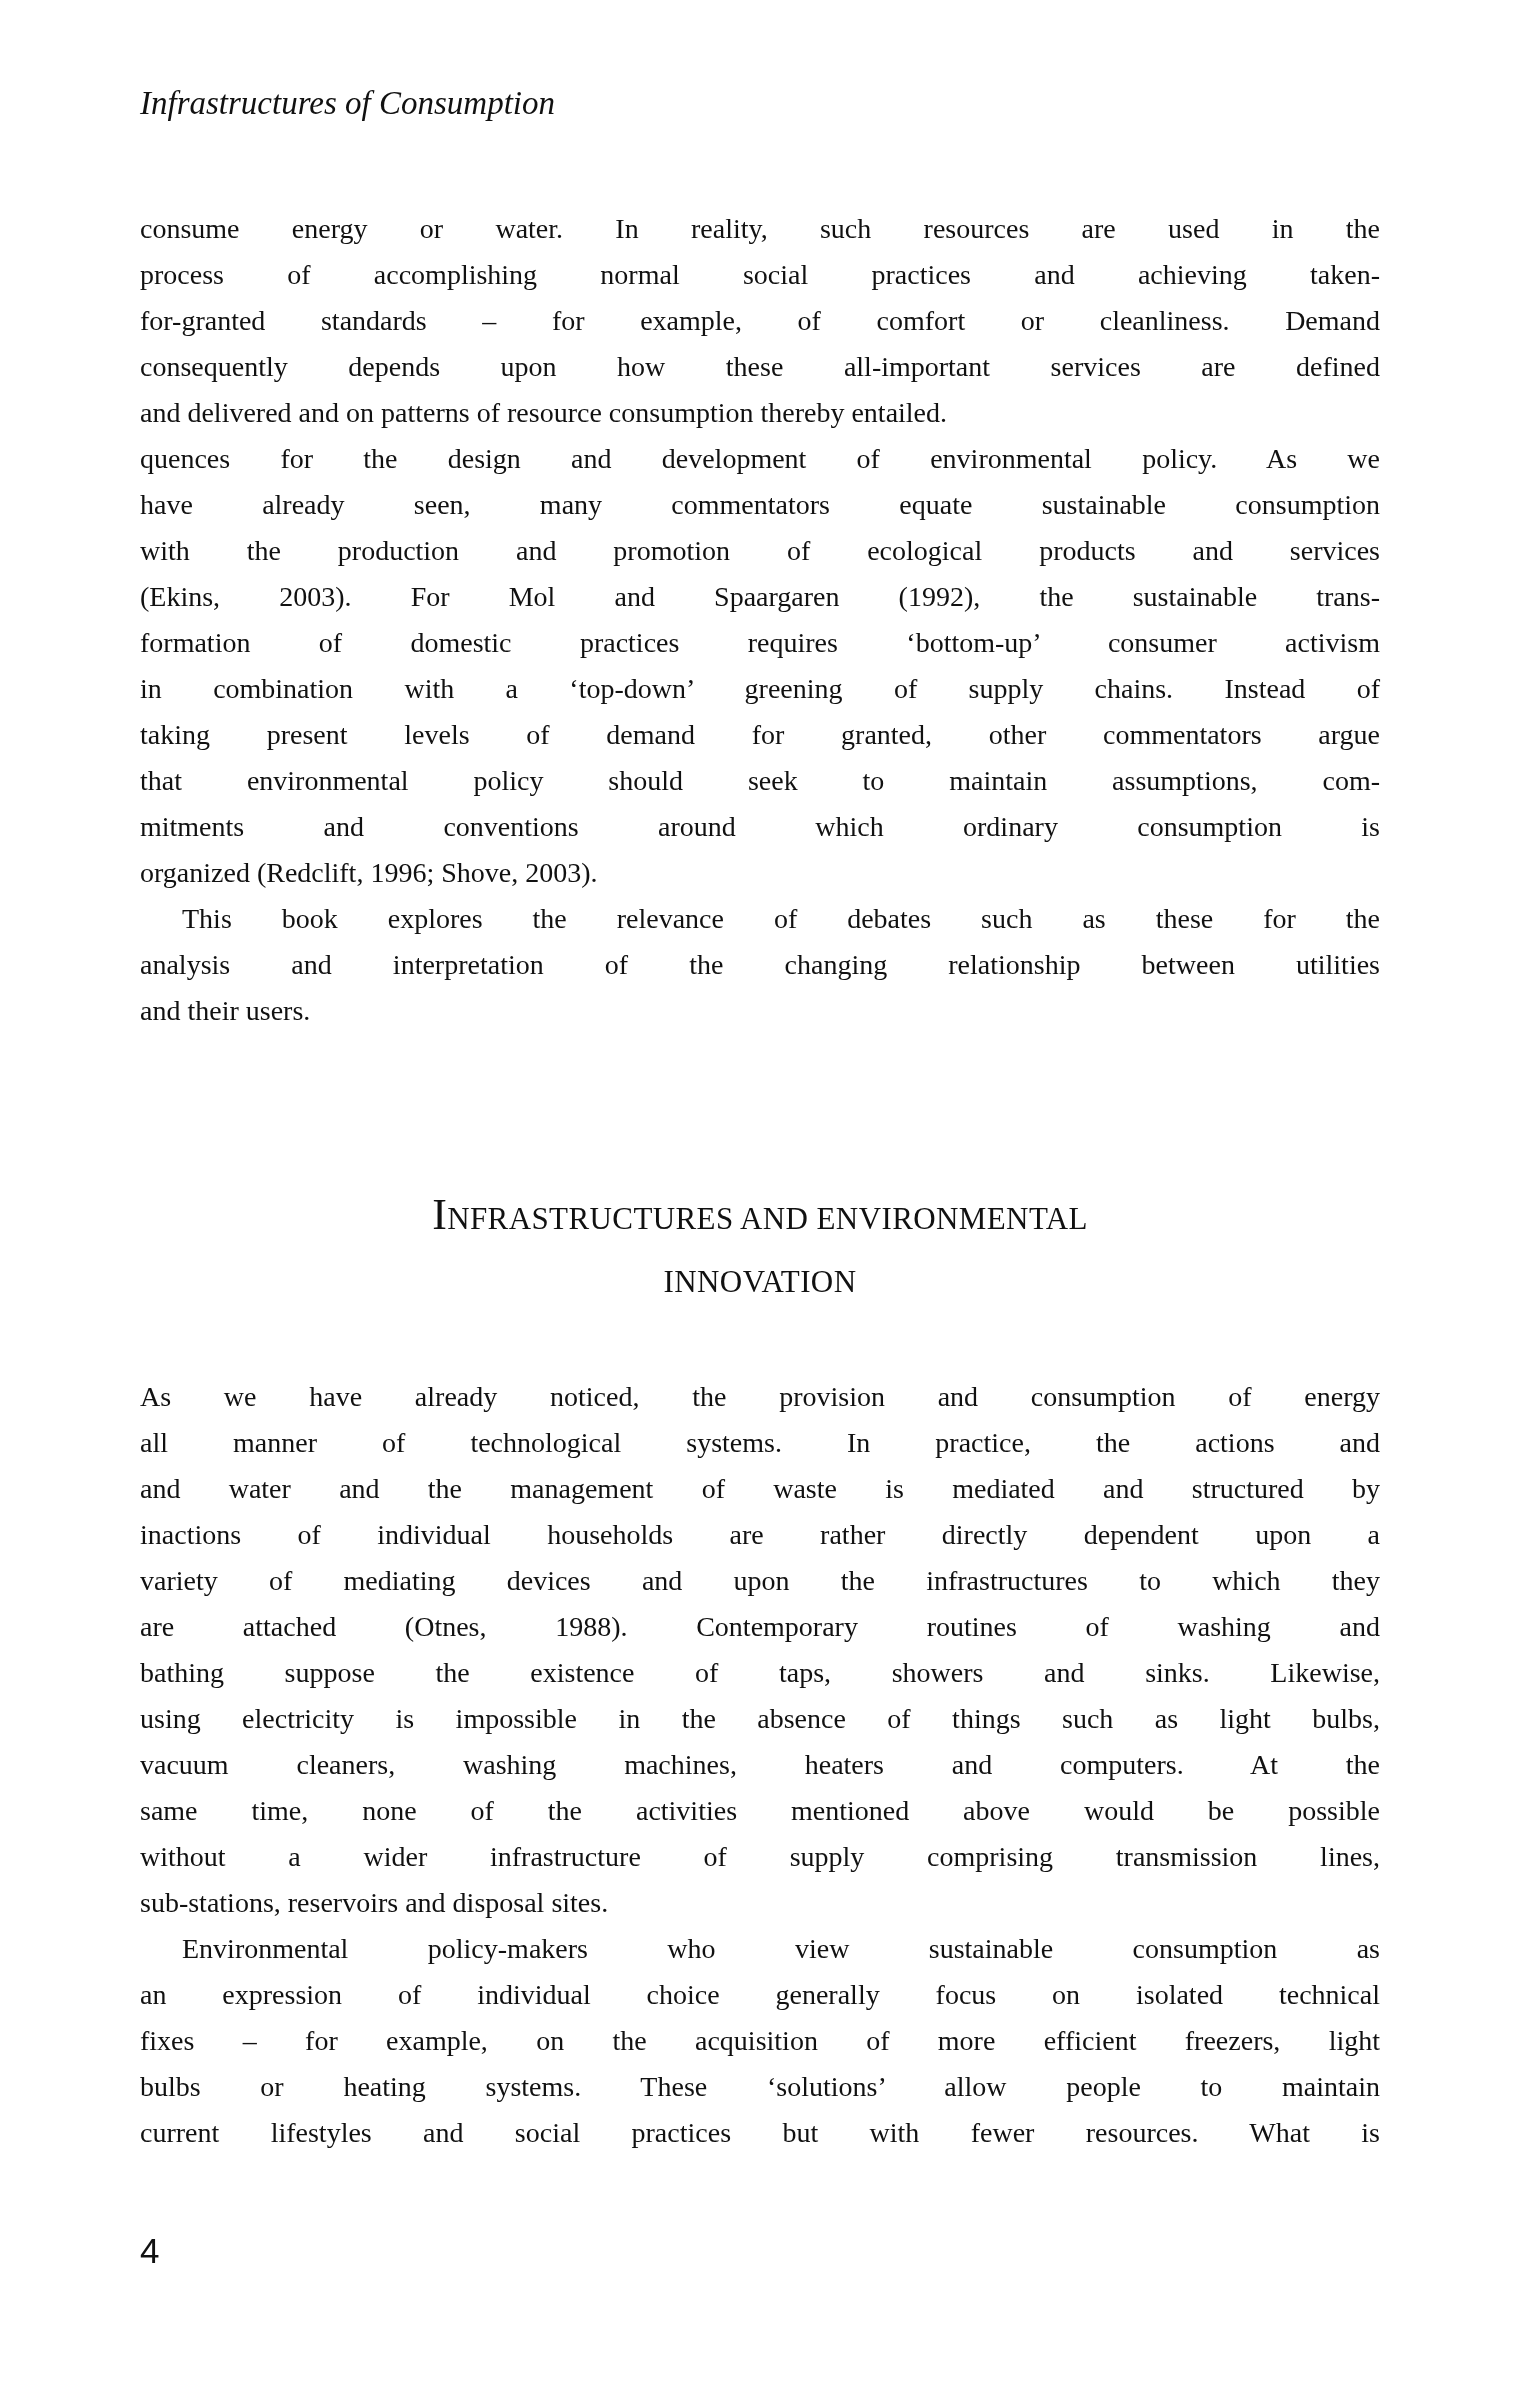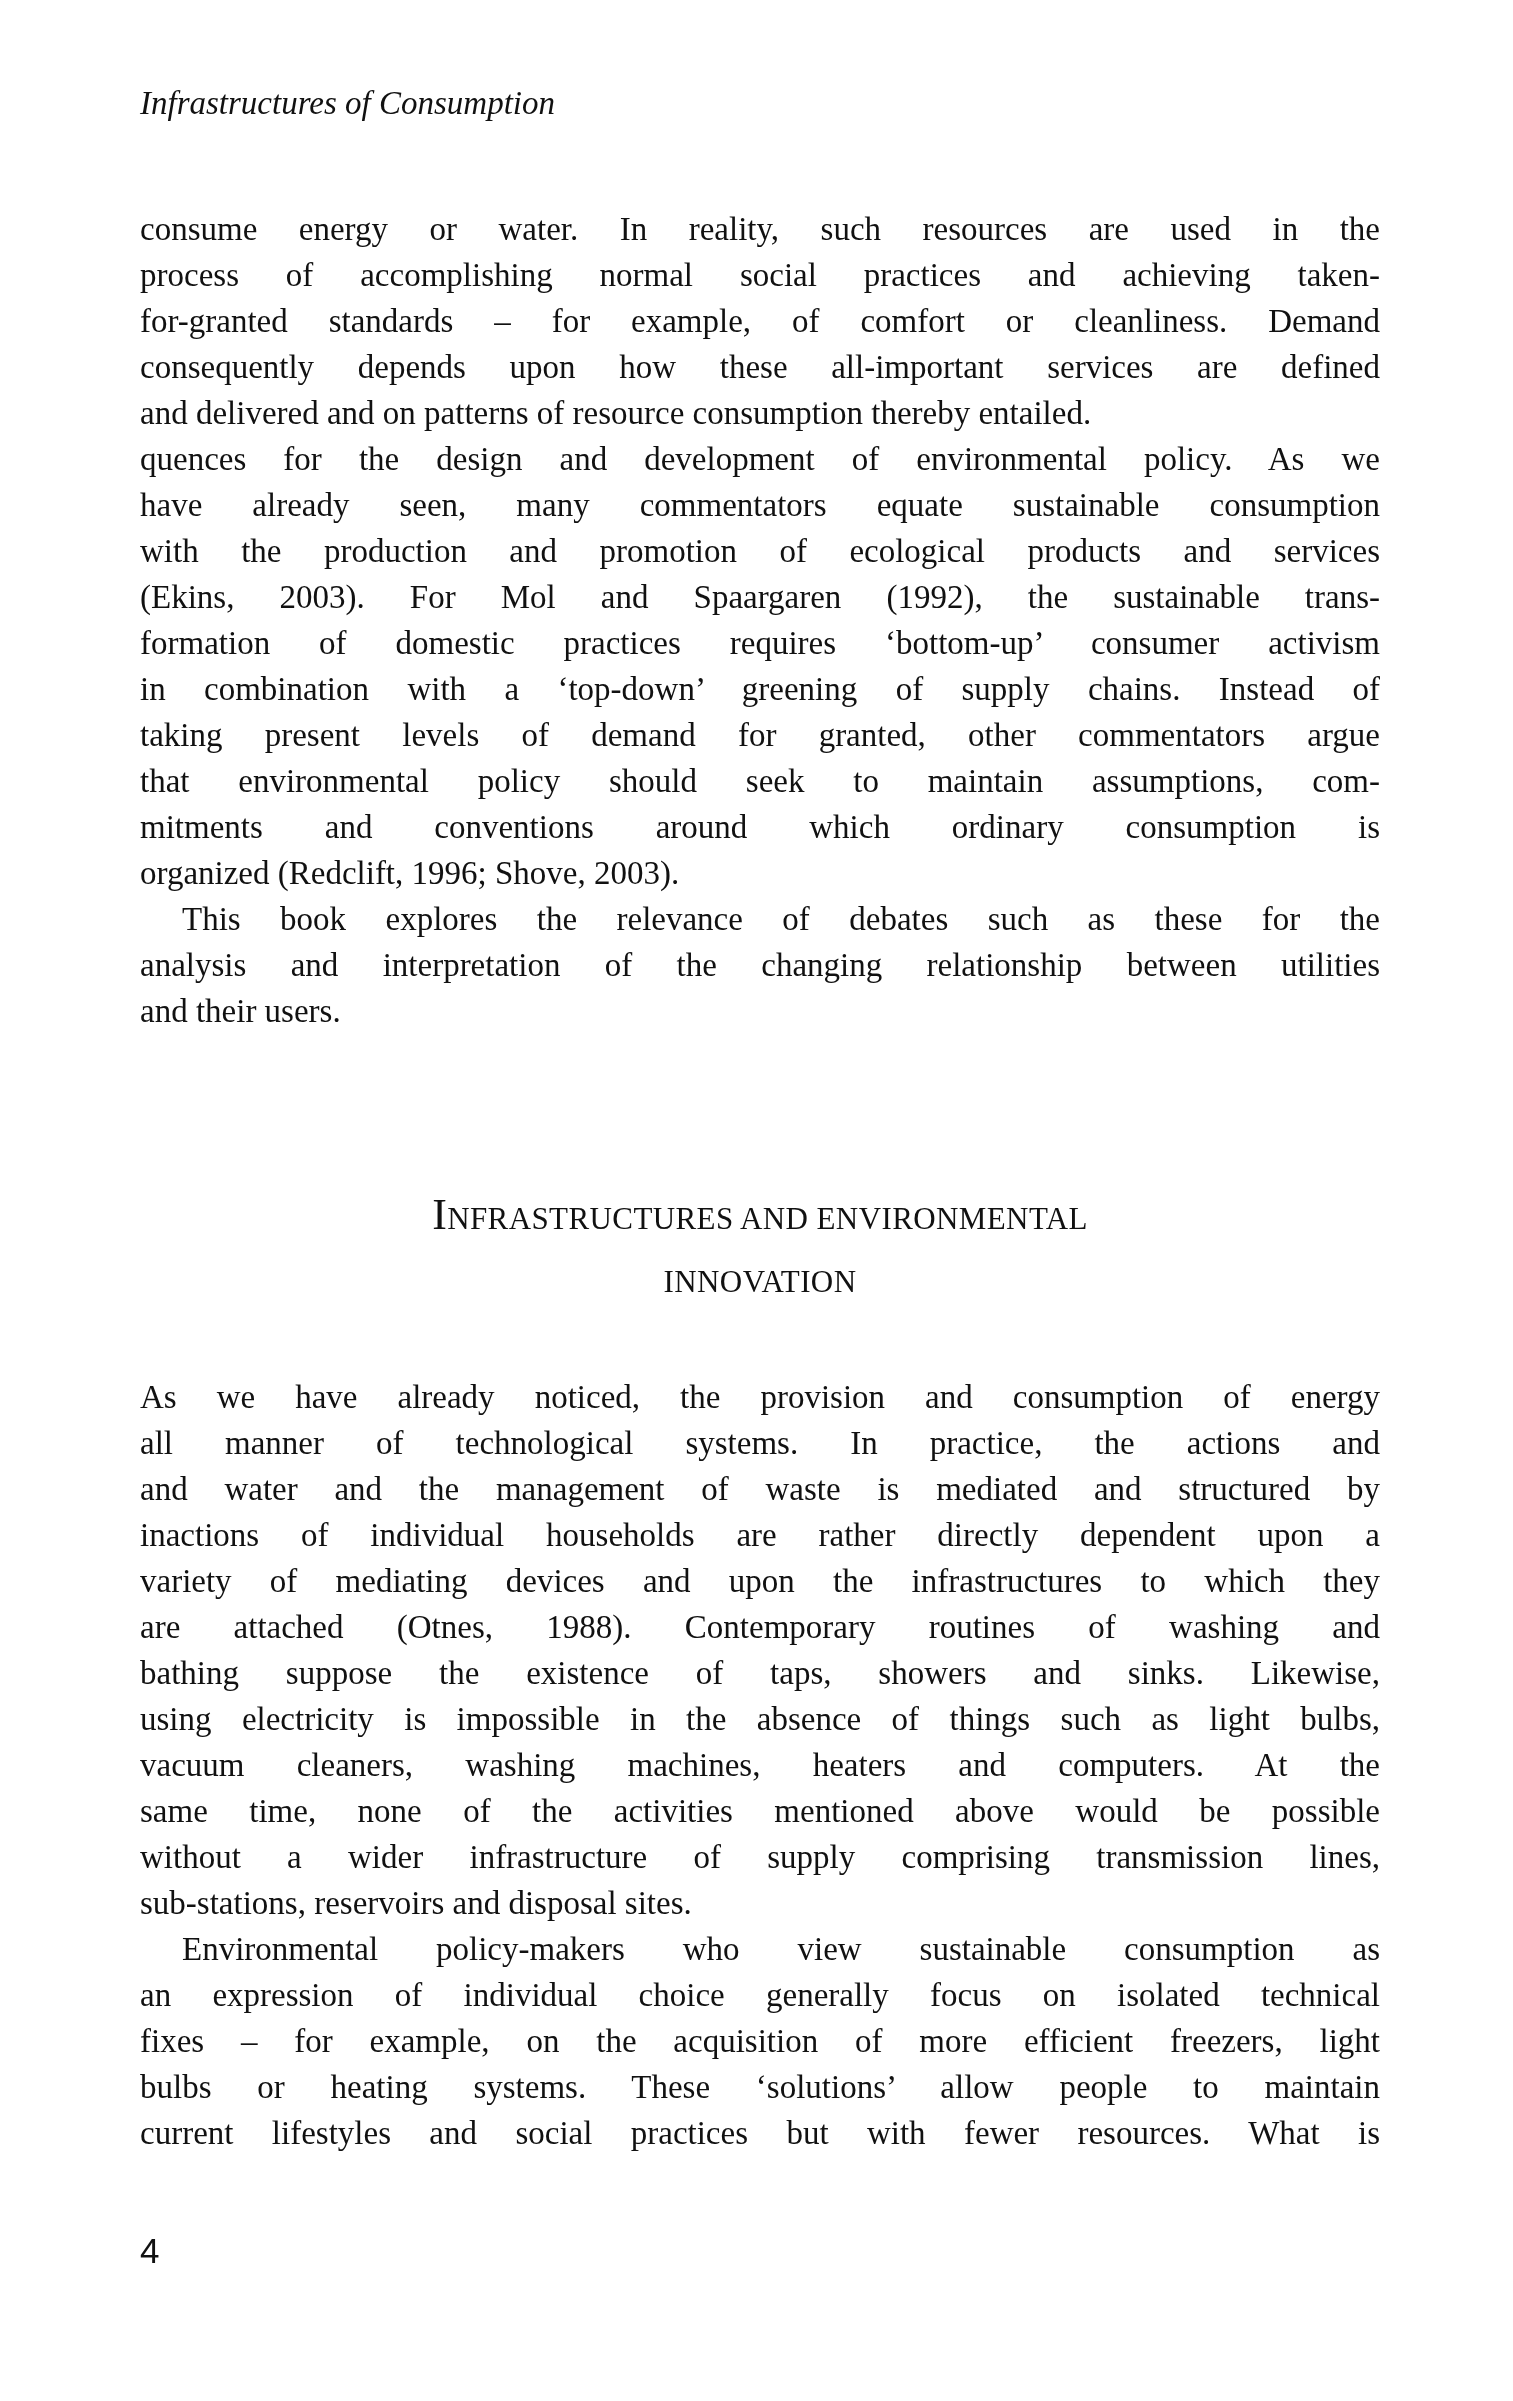--- a/index.html
+++ b/index.html
@@ -1,21 +1,21 @@
 <!DOCTYPE html>
 <html style="font-size:14px"><head>
 <meta charset="utf-8">
 <style>
   html, body { margin: 0; padding: 0; background: #ffffff; }
   body { width: 1514px; height: 2401px; position: relative; overflow: hidden;
          font-family: "Liberation Serif", "DejaVu Serif", serif; color: #111; }
   .page { position: absolute; left: 0; top: 0; width: 1514px; height: 2401px; }
   .running-head { position: absolute; left: 140px; top: 87px; font-size: 33px; font-style: italic; line-height: 1; }
   .block { position: absolute; left: 140px; width: 1240px; }
-  .line { display: block; height: 46px; line-height: 46px; font-size: 33px;
+  .line { display: block; height: 46px; line-height: 46px; font-size: 28px;
           text-align: justify; text-align-last: justify; white-space: nowrap; overflow: visible; }
   .line.last { text-align-last: left; }
   .line.indent { padding-left: 42px; box-sizing: border-box; }
   .line > span { display: inline-block; width: 100%; text-align: justify; text-align-last: justify; white-space: normal; }
   .line.last > span { text-align-last: left; }
   #block1 { top: 206px; }
   .heading { position: absolute; left: 140px; width: 1240px; text-align: center; font-size: 31px; letter-spacing: 0.4px; }
   .heading .big { font-size: 44px; }
   #heading1 { top: 1189px; }
   #heading2 { top: 1264px; }

